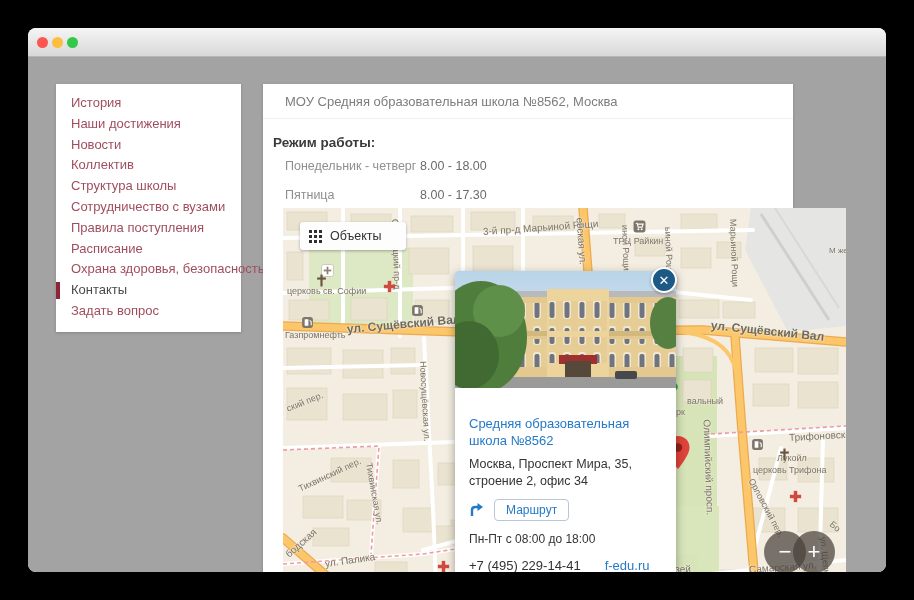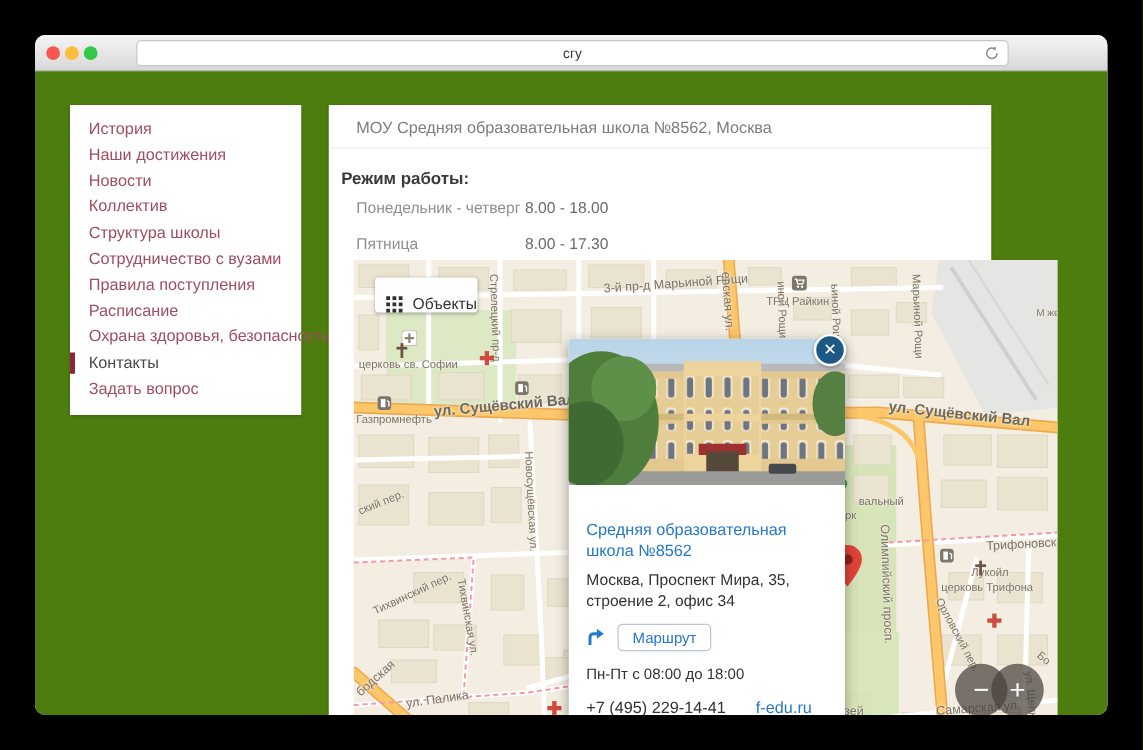--- a/index.html
+++ b/index.html
@@ -9,21 +9,21 @@
   
   .titlebar{position:absolute;left:0;top:0;width:100%;height:28px;
     background:linear-gradient(#f5f5f5,#d8d8d8);border-bottom:1px solid #b6b6b6;}
   .dot{position:absolute;top:9px;width:11px;height:11px;border-radius:50%;}
   .dot.r{left:9px;background:#fc5650;}.dot.y{left:24px;background:#fdbe40;}.dot.g{left:39px;background:#34c84a;}
   .urlbar{position:absolute;left:81px;top:4px;width:696px;height:19px;background:#fff;
     border:1px solid #c8c8c8;border-radius:4px;display:flex;align-items:center;justify-content:center;
     font-size:11px;color:#333;}
   .refresh{position:absolute;right:6px;top:3px;width:13px;height:13px;}
   
-  .page{position:absolute;left:0;top:29px;width:100%;height:515px;background:#4d7c0f;}
+  .page{position:absolute;left:0;top:29px;width:100%;height:515px;background:#a3a3a3;}
   .sidebar{position:absolute;left:28px;top:27px;width:185px;background:#fff;
     box-shadow:0 1px 3px rgba(0,0,0,.18);padding:9px 0 10px 0;}
   .side-item{position:relative;height:20.8px;line-height:20.8px;padding-left:15px;
     font-size:13px;color:#a04e5e;cursor:pointer;white-space:nowrap;}
   .side-item.active{color:#4a4a4a;}
   .side-item.active::before{content:"";position:absolute;left:0;top:2px;width:4px;height:17px;background:#8e2438;}
   .main{position:absolute;left:235px;top:27px;width:530px;height:488px;background:#fff;
     box-shadow:0 1px 3px rgba(0,0,0,.18);}
   .page-title{padding:10px 22px 9px 22px;font-size:13px;color:#7d7d7d;border-bottom:1px solid #efefef;}
   .sched-head{margin:16px 22px 2px 10px;font-size:13.5px;font-weight:bold;color:#3a3a3a;}
@@ -31,21 +31,21 @@
   .sched-label{width:135px;color:#8f8f8f;}
   .sched-value{color:#6b6b6b;}
   
   .map{position:absolute;left:20px;top:124px;width:563px;height:377px;overflow:hidden;background:#f3eee1;cursor:grab;}
   .map svg.base{position:absolute;left:0;top:0;}
   .mlabel{position:absolute;color:#7b7468;white-space:nowrap;transform-origin:left center;
     text-shadow:0 0 2px #f3eee1, 0 0 2px #f3eee1;}
   .mbold{color:#6e6a5e;font-weight:bold;}
   .poi{position:absolute;width:13px;height:13px;}
   .objects-btn{position:absolute;left:17px;top:14px;height:28px;background:#fdfdfd;border-radius:3px;
-    box-shadow:0 1px 3px rgba(0,0,0,.3);display:flex;align-items:flex-end;padding:0 0 0 9px;cursor:pointer;}
+    box-shadow:0 1px 3px rgba(0,0,0,.3);display:flex;align-items:center;padding:0 24px 0 9px;cursor:pointer;}
   .grid-ico{width:13px;height:13px;margin-right:8px;
     background:
      linear-gradient(#2f2f2f,#2f2f2f) 0 0/3px 3px no-repeat, linear-gradient(#2f2f2f,#2f2f2f) 5px 0/3px 3px no-repeat, linear-gradient(#2f2f2f,#2f2f2f) 10px 0/3px 3px no-repeat,
      linear-gradient(#2f2f2f,#2f2f2f) 0 5px/3px 3px no-repeat, linear-gradient(#2f2f2f,#2f2f2f) 5px 5px/3px 3px no-repeat, linear-gradient(#2f2f2f,#2f2f2f) 10px 5px/3px 3px no-repeat,
      linear-gradient(#2f2f2f,#2f2f2f) 0 10px/3px 3px no-repeat, linear-gradient(#2f2f2f,#2f2f2f) 5px 10px/3px 3px no-repeat, linear-gradient(#2f2f2f,#2f2f2f) 10px 10px/3px 3px no-repeat;}
   .objects-label{font-size:12.5px;color:#333;}
   .zoomer{position:absolute;width:42px;height:42px;border-radius:50%;background:rgba(70,65,58,.72);
     color:#fff;font-size:22px;display:flex;align-items:center;justify-content:center;cursor:pointer;}
   .zoom-out{left:481px;top:323px;}  .zoom-in{left:510px;top:323px;}
   .pin{position:absolute;}
@@ -68,27 +68,20 @@
   .hidden-defs{position:absolute;width:0;height:0;overflow:hidden;}
 </style>
 </head>
 <body>
 
 <div class="window">
   <div class="titlebar">
     <div class="dot r"></div>
     <div class="dot y"></div>
     <div class="dot g"></div>
-    <div class="urlbar">
-      <span>сгу</span>
-      <svg class="refresh" viewBox="0 0 14 14">
-        <path d="M11.5 7a4.5 4.5 0 1 1-1.4-3.2" fill="none" stroke="#8a8a8a" stroke-width="1.3"></path>
-        <path d="M10.2 1.2 L10.4 4.4 L7.4 3.4 Z" fill="#8a8a8a"></path>
-      </svg>
-    </div>
   </div>
 
   <div class="page">
     <aside class="sidebar">
         <div class="side-item"><span>История</span></div>
         <div class="side-item"><span>Наши достижения</span></div>
         <div class="side-item"><span>Новости</span></div>
         <div class="side-item"><span>Коллектив</span></div>
         <div class="side-item"><span>Структура школы</span></div>
         <div class="side-item"><span>Сотрудничество с вузами</span></div>

